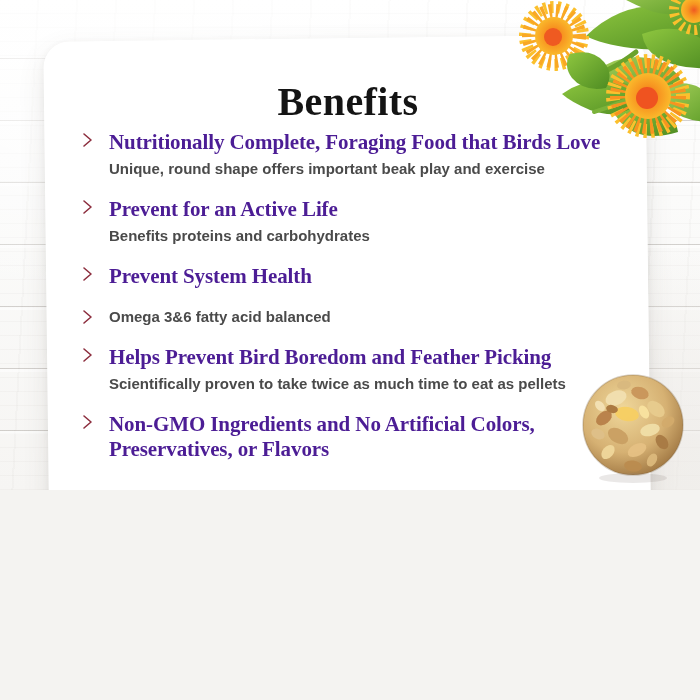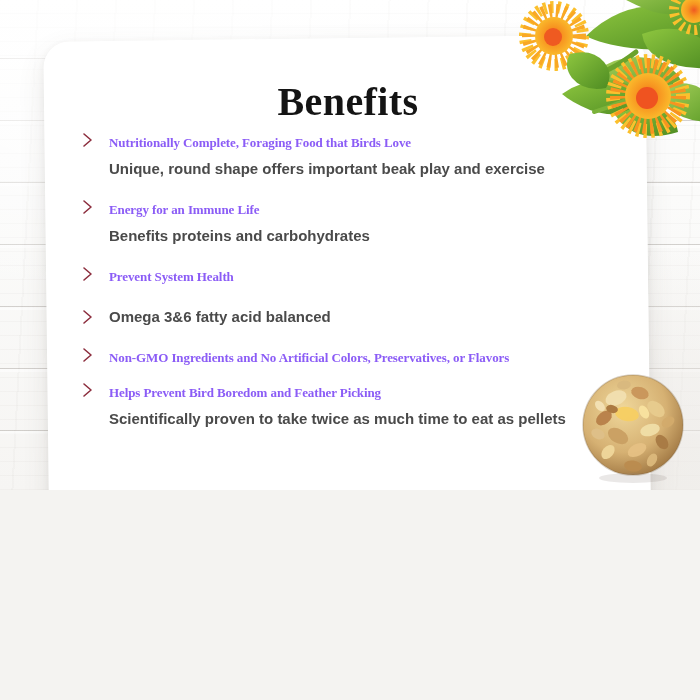--- a/index.html
+++ b/index.html
@@ -67,24 +67,24 @@
   .item{position:relative;padding-left:28px;margin-bottom:18px;}
   .chev{
     position:absolute;left:0;top:2px;
     width:14px;height:16px;color:#8d2f3f;
     display:block;
   }
   .chev svg{display:block;}
   .head{
     font-family:"Liberation Serif",serif;
     font-weight:700;
-    font-size:13px;
+    font-size:21px;
     line-height:25px;
     letter-spacing:-.1px;
-    color:#8b5cf6;
+    color:#4c1d95;
     margin:0 0 4px 0;
   }
   .sub{
     font-family:"Liberation Sans",sans-serif;
     font-size:15px;
     line-height:20px;
     color:#4a4a4a;
     margin:0;
     font-weight:bold;
   }
@@ -142,59 +142,59 @@
           <p class="head">Nutritionally Complete, Foraging Food that Birds Love</p>
           <p class="sub">Unique, round shape offers important beak play and exercise</p>
         </div>
 
         <div class="item">
           <span class="chev">
             <svg width="14" height="16" viewBox="0 0 14 16">
                 <path d="M3 2 L10 8 L3 14" fill="none" stroke="#8d2f3f" stroke-width="1.6" stroke-linecap="round" stroke-linejoin="round"></path>
               </svg>
           </span>
-          <p class="head">Energy for an Immune Life</p>
+          <p class="head">Prevent for an Active Life</p>
           <p class="sub">Benefits proteins and carbohydrates</p>
         </div>
 
         <div class="item">
           <span class="chev">
             <svg width="14" height="16" viewBox="0 0 14 16">
                 <path d="M3 2 L10 8 L3 14" fill="none" stroke="#8d2f3f" stroke-width="1.6" stroke-linecap="round" stroke-linejoin="round"></path>
               </svg>
           </span>
           <p class="head">Prevent System Health</p>
         </div>
 
         <div class="item">
           <span class="chev">
             <svg width="14" height="16" viewBox="0 0 14 16">
                 <path d="M3 2 L10 8 L3 14" fill="none" stroke="#8d2f3f" stroke-width="1.6" stroke-linecap="round" stroke-linejoin="round"></path>
               </svg>
           </span>
           <p class="sub">Omega 3&amp;6 fatty acid balanced</p>
-        </div>
-
-        <div class="item tall">
-          <span class="chev">
-            <svg width="14" height="16" viewBox="0 0 14 16">
-                <path d="M3 2 L10 8 L3 14" fill="none" stroke="#8d2f3f" stroke-width="1.6" stroke-linecap="round" stroke-linejoin="round"></path>
-              </svg>
-          </span>
-          <p class="head">Non-GMO Ingredients and No Artificial Colors, Preservatives, or Flavors</p>
         </div>
 
         <div class="item">
           <span class="chev">
             <svg width="14" height="16" viewBox="0 0 14 16">
                 <path d="M3 2 L10 8 L3 14" fill="none" stroke="#8d2f3f" stroke-width="1.6" stroke-linecap="round" stroke-linejoin="round"></path>
               </svg>
           </span>
           <p class="head">Helps Prevent Bird Boredom and Feather Picking</p>
           <p class="sub">Scientifically proven to take twice as much time to eat as pellets</p>
+        </div>
+
+        <div class="item tall">
+          <span class="chev">
+            <svg width="14" height="16" viewBox="0 0 14 16">
+                <path d="M3 2 L10 8 L3 14" fill="none" stroke="#8d2f3f" stroke-width="1.6" stroke-linecap="round" stroke-linejoin="round"></path>
+              </svg>
+          </span>
+          <p class="head">Non-GMO Ingredients and No Artificial Colors, Preservatives, or Flavors</p>
         </div>
 
       </div>
 
       <div class="badge">
         <svg class="flag" viewBox="0 0 74 41">
           <rect x="0" y="0" width="74" height="41" fill="#ffffff"></rect>
           <g fill="#b32434">
             <rect x="0" y="0" width="74" height="3.15"></rect>
             <rect x="0" y="6.3" width="74" height="3.15"></rect>

